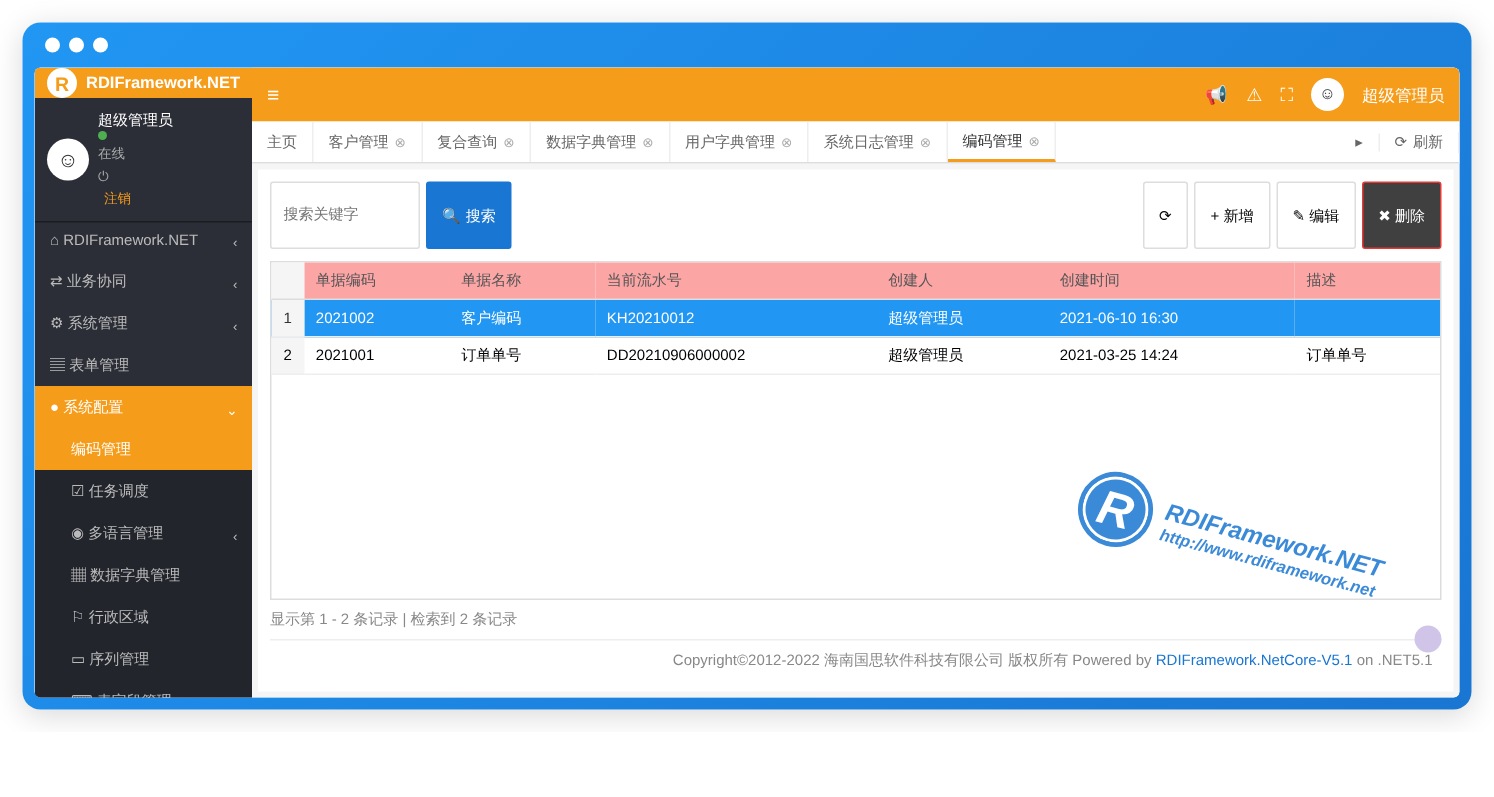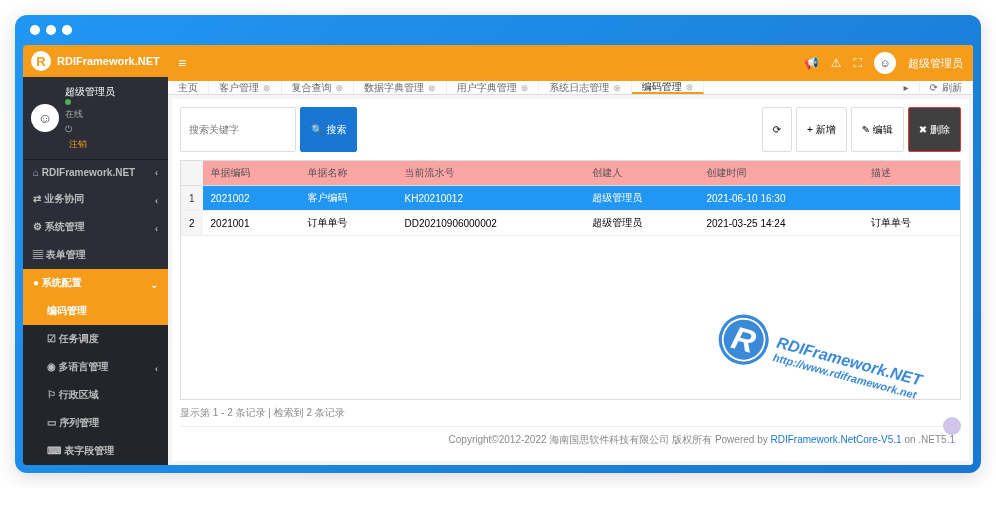--- a/index.html
+++ b/index.html
@@ -11,41 +11,41 @@
 .sidebar { width: 145px; background: #2B2E37; color: #ccc; display: flex; flex-direction: column; overflow-y: auto; }
 .logo-area { background: #F59C1A; color: #fff; height: 36px; display: flex; align-items: center; padding: 0 8px; font-size: 11px; font-weight: bold; }
 .logo-badge { width: 20px; height: 20px; background: #fff; color: #F59C1A; border-radius: 50%; display: inline-flex; align-items: center; justify-content: center; font-weight: bold; margin-right: 6px; font-size: 13px; }
 .user-area { padding: 8px; display: flex; align-items: center; gap: 6px; border-bottom: 1px solid #1a1c22; }
 .avatar-small { width: 28px; height: 28px; border-radius: 50%; background: #fff; display: flex; align-items: center; justify-content: center; color: #333; font-size: 14px; }
 .user-info { flex: 1; }
 .user-name { font-size: 10px; color: #fff; }
 .user-status { font-size: 9px; color: #aaa; display: flex; align-items: flex-start; gap: 3px; flex-direction: column; }
 .dot-green { width: 6px; height: 6px; background: #4CAF50; border-radius: 50%; display: inline-block; }
 .logout-link { color: #F59C1A; cursor: pointer; margin-left: 4px; }
-.nav-item { padding: 7px 10px; display: flex; align-items: flex-end; justify-content: space-between; cursor: pointer; font-size: 10px; color: #bbb; font-weight: bold; }
+.nav-item { padding: 7px 10px; display: flex; align-items: flex-end; justify-content: space-between; cursor: pointer; font-size: 10px; color: #bbb; }
 .nav-item-active { background: #F59C1A; color: #fff; }
 .nav-item-sub { padding-left: 24px; font-size: 10px; background: #23252d; }
 .nav-item-selected { background: #F59C1A !important; color: #fff; }
 .nav-chevron { font-size: 9px; }
 .main { flex: 1; display: flex; flex-direction: column; background: #f5f5f5; }
 .topbar { height: 36px; background: #F59C1A; display: flex; align-items: center; justify-content: space-between; padding: 0 10px; color: #fff; }
 .topbar-left { display: flex; align-items: center; gap: 10px; }
 .hamburger { cursor: pointer; font-size: 14px; }
 .topbar-right { display: flex; align-items: center; gap: 12px; }
 .topbar-icon { cursor: pointer; font-size: 12px; }
 .topbar-avatar { width: 22px; height: 22px; border-radius: 50%; background: #fff; color: #333; display: flex; align-items: center; justify-content: center; font-size: 11px; }
-.tabs-bar { height: 14px; background: #fff; border-bottom: 1px solid #ddd; display: flex; align-items: stretch; }
+.tabs-bar { height: 28px; background: #fff; border-bottom: 1px solid #ddd; display: flex; align-items: stretch; }
 .tab { padding: 0 10px; display: flex; align-items: center; gap: 4px; font-size: 10px; color: #666; border-right: 1px solid #eee; cursor: pointer; white-space: nowrap; }
 .tab-active { border-bottom: 2px solid #F59C1A; color: #333; }
 .tab-close { color: #aaa; font-size: 9px; }
 .tabs-right { margin-left: auto; display: flex; align-items: center; }
 .content { flex: 1; padding: 8px; display: flex; flex-direction: column; background: #fff; margin: 4px; }
 .toolbar { display: flex; justify-content: space-between; margin-bottom: 8px; }
 .toolbar-left { display: flex; gap: 4px; }
-.search-input { border: 1px solid #ddd; padding: 16px 8px; font-size: 10px; width: 116px; border-radius: 2px; }
+.search-input { border: 1px solid #ddd; padding: 16px 8px; font-size: 10px; width: 100px; border-radius: 2px; }
 .btn { padding: 4px 10px; border: 1px solid #ddd; background: #fff; font-size: 10px; border-radius: 2px; cursor: pointer; display: inline-flex; align-items: center; gap: 3px; }
 .btn-primary { background: #1976D2; color: #fff; border-color: #1976D2; }
 .btn-danger { background: #404040; color: #fff; border-color: #E53935; }
 .toolbar-right { display: flex; gap: 4px; }
 .table-wrap { flex: 1; border: 1px solid #ddd; }
 table { width: 100%; border-collapse: collapse; font-size: 10px; }
 th { background: #fca5a5; padding: 5px 8px; text-align: left; border-bottom: 1px solid #ddd; font-weight: normal; color: #555; }
 td { padding: 5px 8px; border-bottom: 1px solid #eee; }
 tr.row-selected { background: #2196F3; color: #fff; }
 .col-idx { width: 20px; text-align: center; background: #f5f5f5; }
@@ -106,20 +106,23 @@
           <span>● <span>系统配置</span></span>
           <span class="nav-chevron">⌄</span>
         </div>
       <div class="nav-item nav-item-sub nav-item-selected">编码管理</div>
       <div class="nav-item nav-item-sub">
           <span>☑ <span>任务调度</span></span>
         </div>
       <div class="nav-item nav-item-sub">
           <span>◉ <span>多语言管理</span></span>
           <span class="nav-chevron">‹</span>
+        </div>
+      <div class="nav-item nav-item-sub">
+          <span>▦ <span>数据字典管理</span></span>
         </div>
       <div class="nav-item nav-item-sub">
           <span>⚐ <span>行政区域</span></span>
         </div>
       <div class="nav-item nav-item-sub">
           <span>▭ <span>序列管理</span></span>
         </div>
       <div class="nav-item nav-item-sub">
           <span>⌨ <span>表字段管理</span></span>
         </div>

